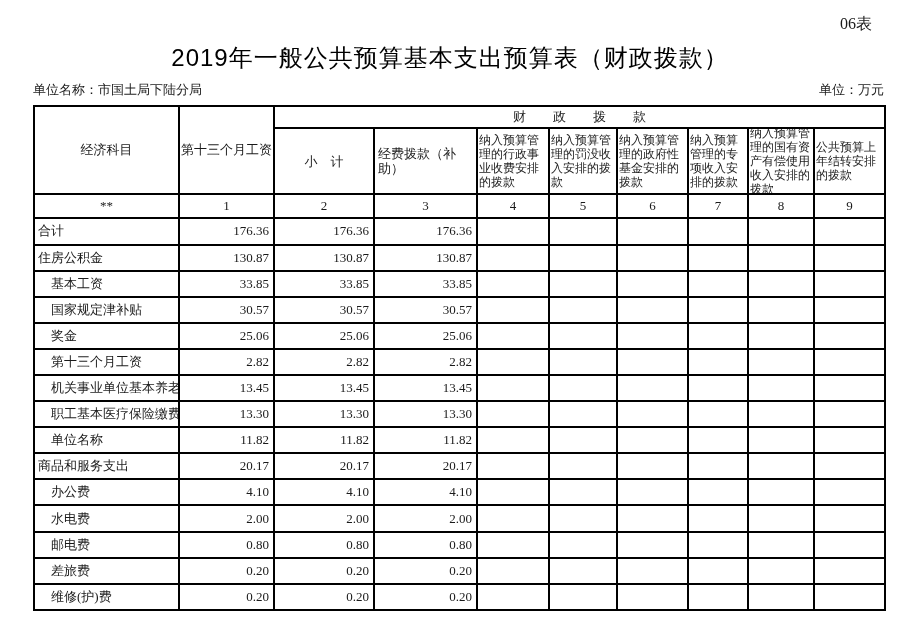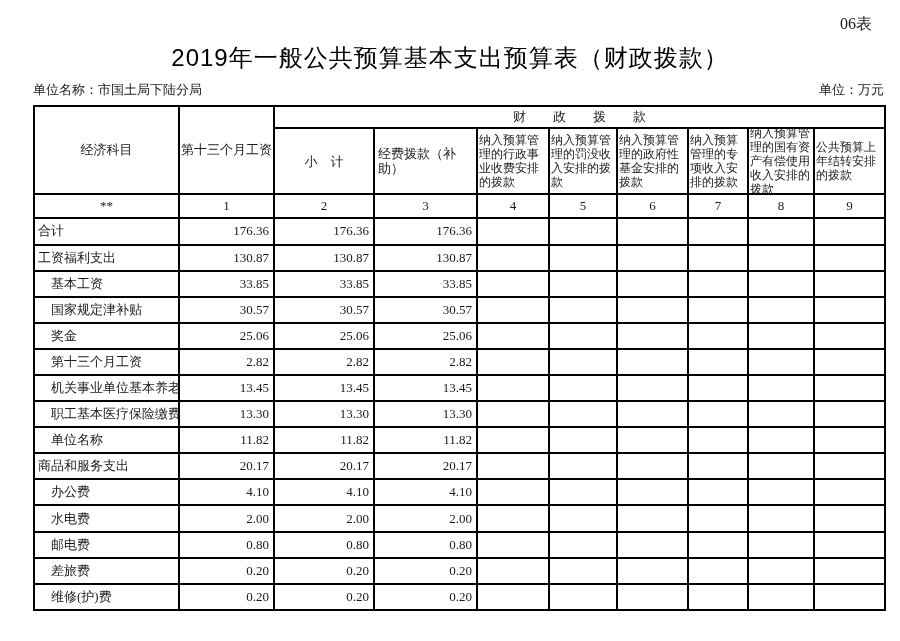--- a/index.html
+++ b/index.html
@@ -138,21 +138,21 @@
     <td class="num-cell">176.36</td>
     <td class="num-cell">176.36</td>
     <td class="empty-cell"></td>
     <td class="empty-cell"></td>
     <td class="empty-cell"></td>
     <td class="empty-cell"></td>
     <td class="empty-cell"></td>
     <td class="empty-cell"></td>
   </tr>
       <tr class="r-data">
-    <td class="label-cell">工资福利支出</td>
+    <td class="label-cell">住房公积金</td>
     <td class="num-cell">130.87</td>
     <td class="num-cell">130.87</td>
     <td class="num-cell">130.87</td>
     <td class="empty-cell"></td>
     <td class="empty-cell"></td>
     <td class="empty-cell"></td>
     <td class="empty-cell"></td>
     <td class="empty-cell"></td>
     <td class="empty-cell"></td>
   </tr>

